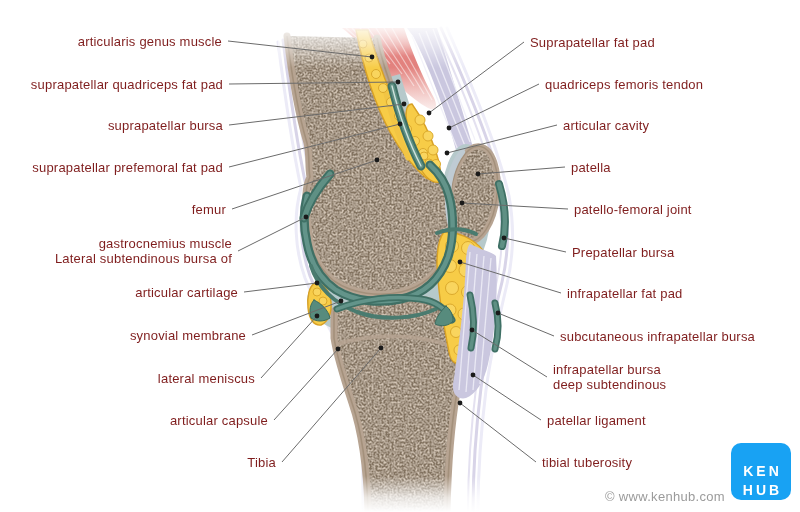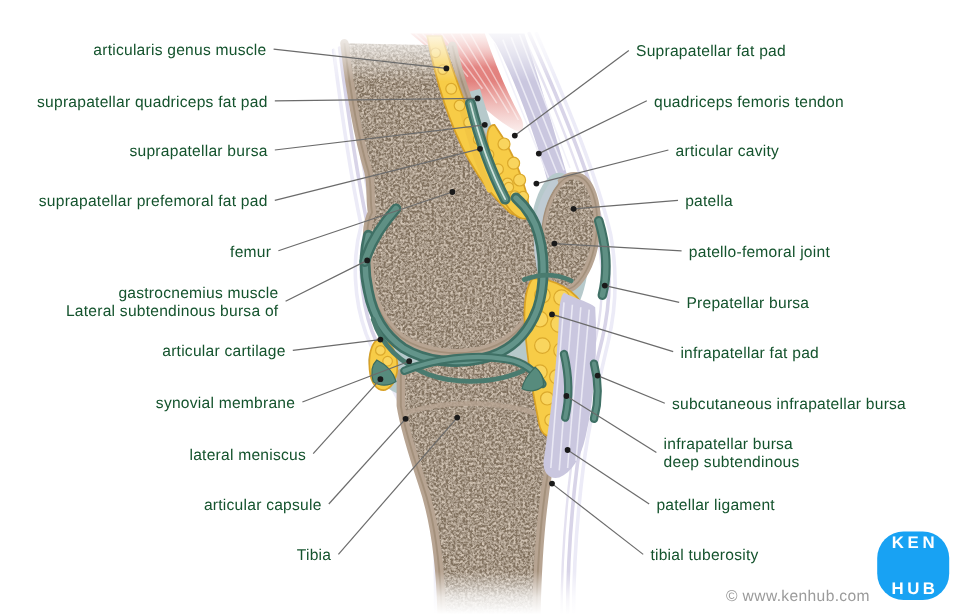--- a/index.html
+++ b/index.html
@@ -1,27 +1,27 @@
 <!DOCTYPE html>
 <html><head>
 <meta charset="utf-8">
 <style>
   html,body{margin:0;padding:0;background:#ffffff;}
   .stage{position:relative;width:800px;height:512px;background:#ffffff;overflow:hidden;
          font-family:"Liberation Sans", sans-serif;}
   svg.art, svg.leaders{position:absolute;left:0;top:0;}
   svg.leaders{pointer-events:none;}
-  .label{position:absolute;white-space:nowrap;color:#14532d;font-size:13px;line-height:15px;
+  .label{position:absolute;white-space:nowrap;color:#7f1d1d;font-size:13px;line-height:15px;
          letter-spacing:.2px;}
   .label.left{text-align:right;}
   .label.right{text-align:left;}
-  .logo{position:absolute;left:731px;top:443px;width:60px;height:57px;border-radius:22px;
+  .logo{position:absolute;left:731px;top:443px;width:60px;height:57px;border-radius:10px;
         background:#18a2f3;color:#ffffff;font-weight:bold;font-size:14px;line-height:19px;
         letter-spacing:3px;text-align:center;display:flex;flex-direction:column;
-        align-items:center;justify-content:space-between;}
+        align-items:center;justify-content:flex-end;}
   .logo span{display:block;text-indent:3px;}
   .copyright{position:absolute;left:585px;top:489px;width:160px;text-align:center;
              color:#9b9b9b;font-size:13px;font-weight:normal;letter-spacing:.3px;}
 </style>
 </head>
 <body>
 
 <div class="stage">
 
   <svg class="art" width="800" height="512" viewBox="0 0 800 512">

